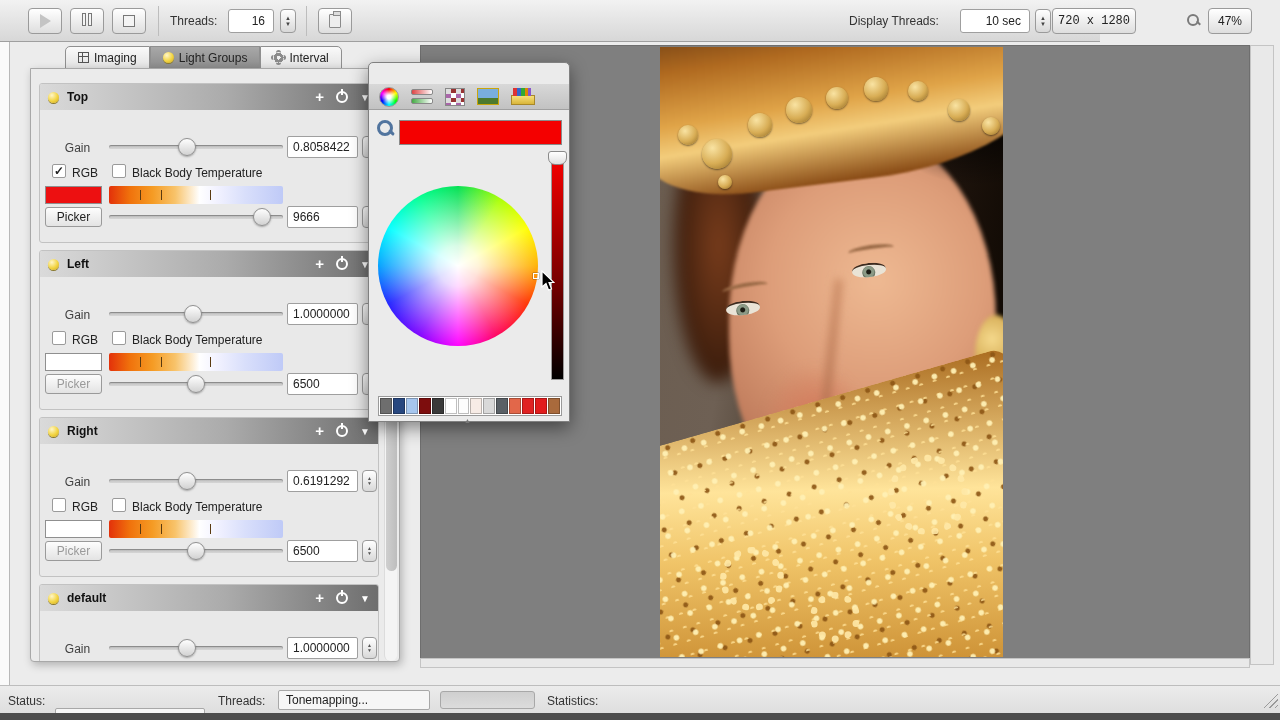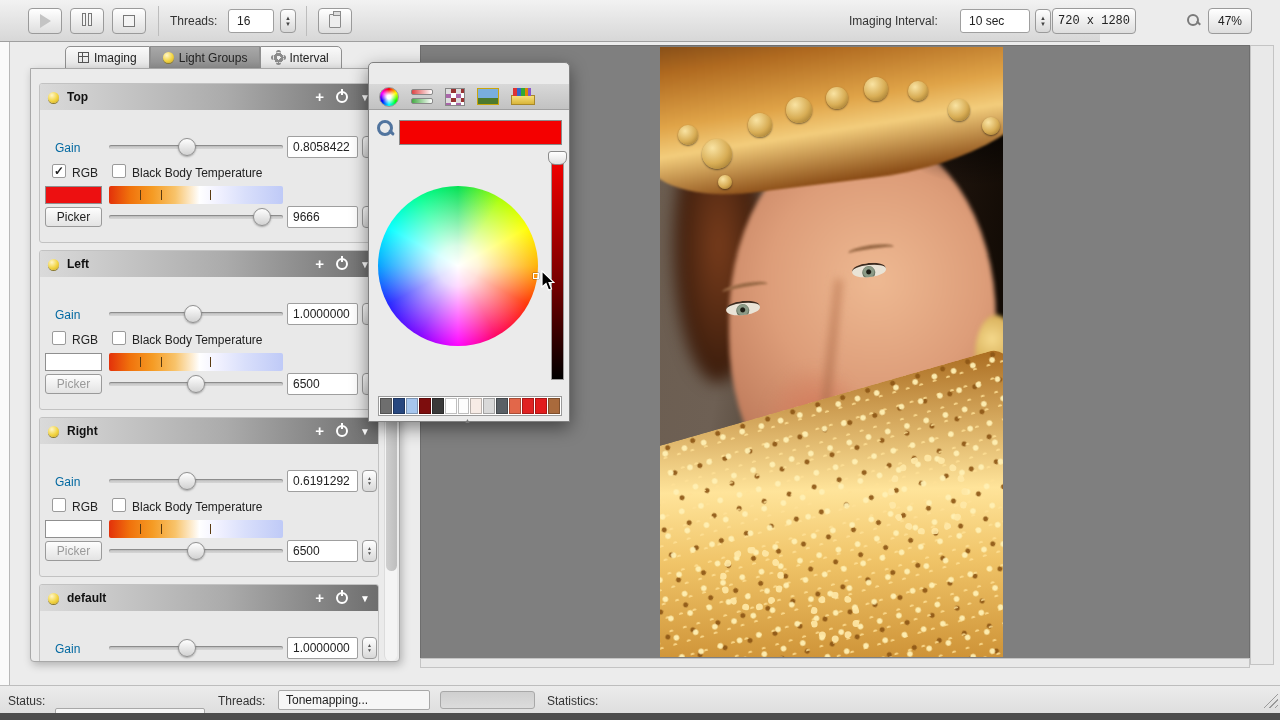--- a/index.html
+++ b/index.html
@@ -7,21 +7,21 @@
   body { font-family:"Liberation Sans", sans-serif; font-size:12px; color:#222; background:#ececec; position:relative; }
 
   
   .toolbar { position:absolute; left:0; top:0; width:1100px; height:42px;
     background:linear-gradient(#f2f2f2,#d7d7d7); border-bottom:1px solid #9f9f9f; }
   .tbtn { position:absolute; top:8px; height:26px; background:linear-gradient(#ffffff,#dedede);
     border:1px solid #9a9a9a; border-radius:4px; display:flex; align-items:center; justify-content:center; }
   .sep { position:absolute; top:6px; width:1px; height:30px; background:#bdbdbd; }
   .lbl { position:absolute; top:14px; color:#333; }
   .tfield { position:absolute; top:9px; height:24px; background:#fff; border:1px solid #9f9f9f;
-    border-radius:3px; padding:0 8px; display:flex; align-items:center; }
+    border-radius:3px; padding:0 8px; display:flex; align-items:center;justify-content:flex-end; }
   .stepper { position:absolute; top:9px; width:16px; height:24px; background:linear-gradient(#fff,#d8d8d8);
     border:1px solid #9a9a9a; border-radius:4px; display:flex; flex-direction:column; align-items:center; justify-content:center; }
   .stepper span { font-size:6px; line-height:6px; color:#444; }
   .play-ic { width:0; height:0; border-left:11px solid #c4c4c4; border-top:7px solid transparent; border-bottom:7px solid transparent; }
   .pause-ic span { display:inline-block; width:4px; height:13px; border:1px solid #777; background:#f4f4f4; margin:0 1px; }
   .stop-ic { width:12px; height:12px; border:1px solid #777; background:#f4f4f4; }
   .copy-ic { position:relative; width:12px; height:14px; border:1px solid #8a8a8a; background:#eee; border-radius:1px; }
   .copy-ic:before { content:""; position:absolute; left:3px; top:-4px; width:6px; height:3px; border:1px solid #8a8a8a; background:#ddd; }
   .mag { position:relative; width:14px; height:14px; }
   .mag:before { content:""; position:absolute; left:1px; top:1px; width:8px; height:8px; border:2px solid #7a7a7a; border-radius:50%; }
@@ -51,21 +51,21 @@
   .group { position:absolute; left:8px; width:340px; height:160px; background:#e9e9e9; border:1px solid #c2c2c2; border-radius:3px; }
   .ghdr { position:absolute; left:0; top:0; right:0; height:26px; border-radius:2px 2px 0 0;
     background:linear-gradient(to right,#dadada 0%,#ababab 55%,#6e6e6e 100%);
     display:flex; align-items:center; padding:0 8px; gap:8px; }
   .ghdr b { font-size:12px; color:#111; }
   .ghdr .right { margin-left:auto; display:flex; align-items:center; gap:12px; }
   .plus-ic { color:#fff; font-size:15px; font-weight:bold; line-height:14px; }
   .pwr-ic { position:relative; width:12px; height:12px; border:2px solid #fff; border-radius:50%; }
   .pwr-ic:before { content:""; position:absolute; left:3px; top:-4px; width:2px; height:6px; background:#fff; }
   .chev-ic { color:#fff; font-size:10px; }
-  .rowlbl { position:absolute; width:45px; text-align:left; color:#0369a1; }
+  .rowlbl { position:absolute; width:45px; text-align:center; color:#404040; }
   .track { position:absolute; height:4px; background:linear-gradient(#bdbdbd,#d6d6d6); border-radius:2px; box-shadow:inset 0 1px 1px rgba(0,0,0,.3); }
   .knob { position:absolute; top:50%; width:18px; height:18px; margin:-9px 0 0 -9px; border-radius:50%;
     background:linear-gradient(#fefefe,#d2d2d2); border:1px solid #909090; box-shadow:0 1px 2px rgba(0,0,0,.3); }
   .vbox { position:absolute; width:71px; height:22px; background:#fff; border:1px solid #9f9f9f; border-radius:2px;
     display:flex; align-items:center; padding:0 5px; }
   .sstep { position:absolute; width:15px; height:22px; background:linear-gradient(#fff,#d8d8d8); border:1px solid #9a9a9a;
     border-radius:4px; display:flex; flex-direction:column; align-items:center; justify-content:center; }
   .sstep span { font-size:5px; line-height:5px; color:#555; }
   .cb { position:absolute; width:14px; height:14px; background:#fff; border:1px solid #9a9a9a; border-radius:2px;
     font-size:12px; font-weight:bold; color:#222; text-align:center; line-height:13px; }
@@ -189,21 +189,21 @@
     </div>
   <div class="stepper" style="left:280px;">
       <span>▲</span>
       <span>▼</span>
     </div>
   <div class="sep" style="left:306px;"></div>
   <div class="tbtn" style="left:318px;width:34px;">
       <span class="copy-ic"></span>
     </div>
 
-  <span class="lbl" style="left:849px;">Imaging Interval:</span>
+  <span class="lbl" style="left:849px;">Display Threads:</span>
   <div class="tfield" style="left:960px;width:70px;">
       <span>10 sec</span>
     </div>
   <div class="stepper" style="left:1035px;">
       <span>▲</span>
       <span>▼</span>
     </div>
   <div class="crop-ic" style="position:absolute;left:1064px;top:13px;"></div>
   <div class="tbtn" style="left:1052px;width:84px;font-family:Liberation Mono, monospace;">
       <span>720 x 1280</span>

